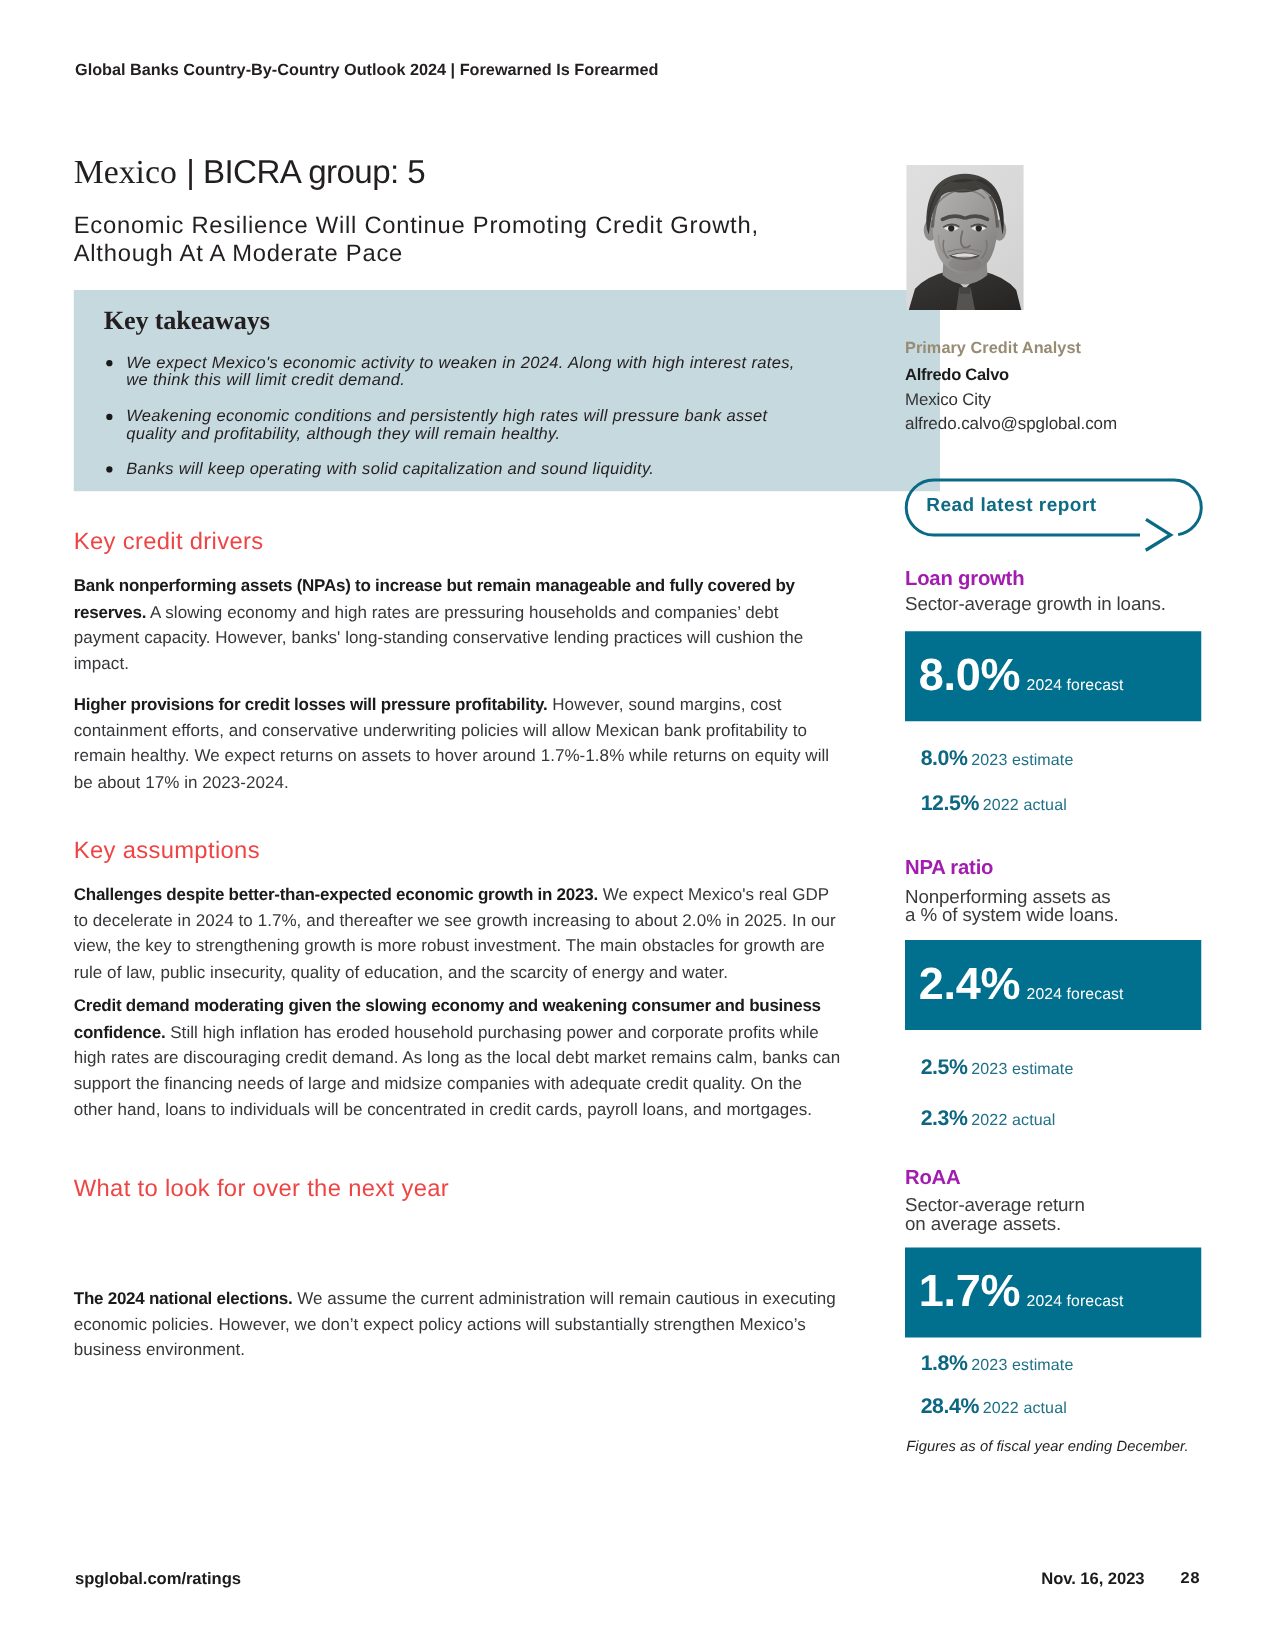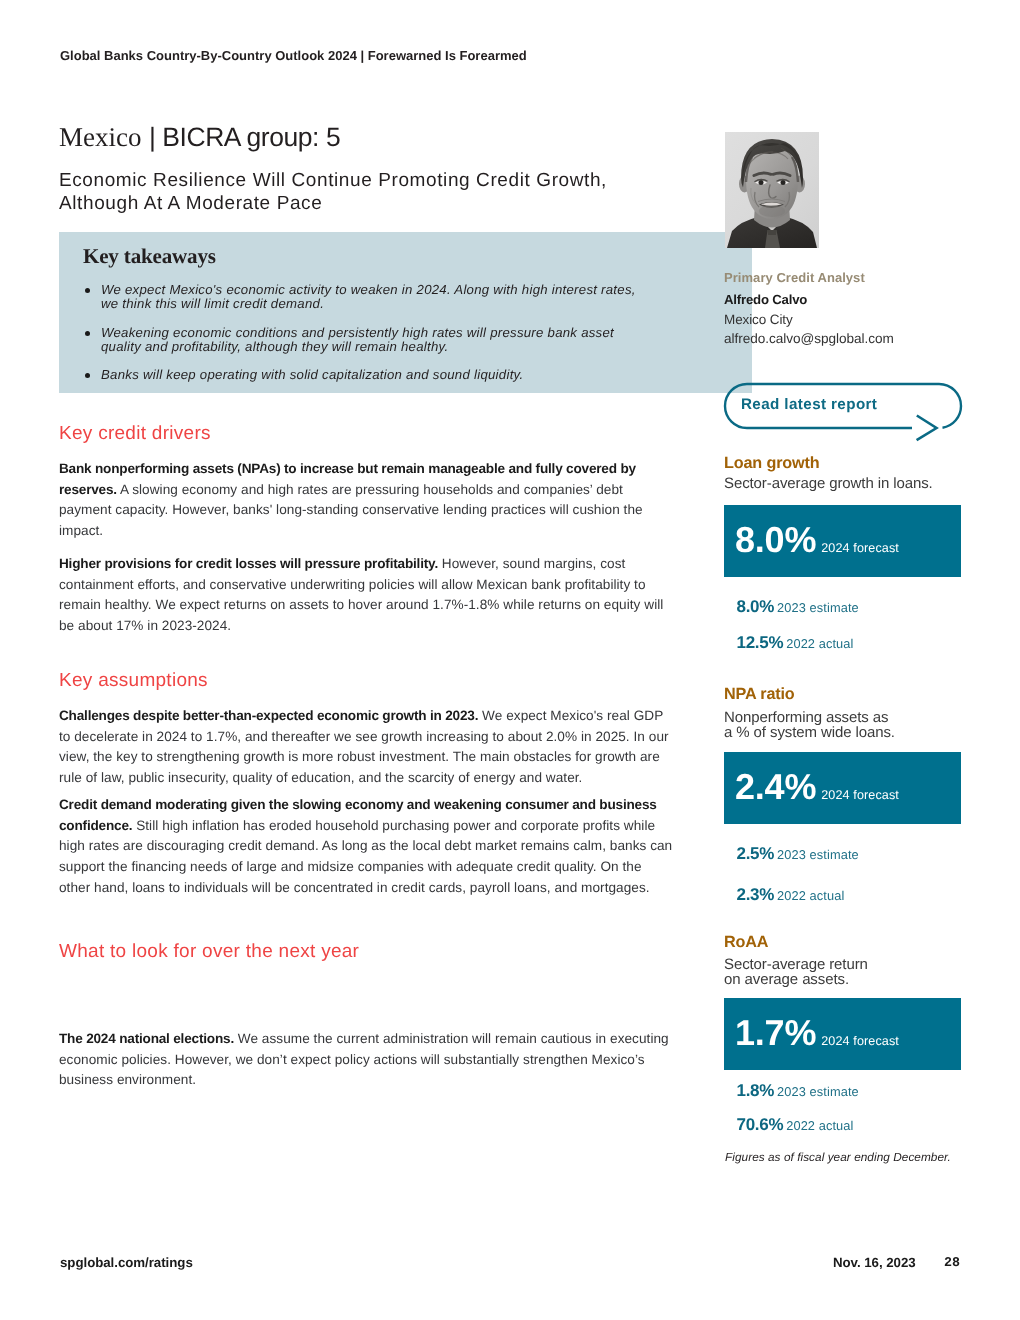--- a/index.html
+++ b/index.html
@@ -32,21 +32,21 @@
   .rolelbl{position:absolute;left:724px;top:271px;font-size:13px;font-weight:700;letter-spacing:0.05px;line-height:14px;color:#978B74;}
   .aname{position:absolute;left:724px;top:292px;font-size:13.2px;font-weight:700;letter-spacing:-0.2px;line-height:15px;color:#1b1b1b;}
   .acity{position:absolute;left:724px;top:312px;font-size:13.5px;font-weight:400;letter-spacing:-0.1px;line-height:15px;color:#333;}
   .amail{position:absolute;left:724px;top:331px;font-size:13.6px;font-weight:400;letter-spacing:-0.05px;line-height:15px;color:#333;}
 
   .cta{position:absolute;left:712px;top:376px;width:268px;height:74px;}
   .cta svg{position:absolute;left:0;top:0;}
   .cta .label{position:absolute;left:29px;top:21px;font-size:15.2px;font-weight:700;color:#0F6B84;letter-spacing:0.4px;line-height:16px;}
   .photo svg{display:block;}
 
-  .m-title{position:absolute;left:724px;font-size:16.2px;font-weight:700;letter-spacing:-0.15px;line-height:17px;color:#a16207;}
+  .m-title{position:absolute;left:724px;font-size:16.2px;font-weight:700;letter-spacing:-0.15px;line-height:17px;color:#a21caf;}
   .m-sub{position:absolute;left:724px;font-size:15px;font-weight:400;letter-spacing:-0.1px;color:#3b3b3b;line-height:14.8px;white-space:pre-line;}
   .m-box{position:absolute;left:724px;width:237px;height:72px;background:#00708E;}
   .m-box .inner{position:absolute;left:11px;top:17px;display:flex;align-items:baseline;}
   .m-box .v{font-size:36px;font-weight:700;color:#fff;letter-spacing:-0.2px;line-height:1;}
   .m-box .l{font-size:12.6px;font-weight:400;letter-spacing:0.1px;color:#fff;margin-left:5px;}
   .m-row{position:absolute;left:736.5px;font-size:0;white-space:nowrap;}
   .m-row .v{font-size:17px;font-weight:700;letter-spacing:-0.3px;color:#0D6781;}
   .m-row .l{font-size:12.8px;font-weight:400;letter-spacing:0.1px;color:#1F7087;margin-left:3px;}
   .footnote{position:absolute;left:725px;top:1150px;font-size:11.8px;font-style:italic;font-weight:400;letter-spacing:0.05px;line-height:14px;color:#231F20;}
 
@@ -187,20 +187,20 @@
   <div class="m-title" style="top:934px">RoAA</div>
   <div class="m-sub" style="top:958px">Sector-average return
 on average assets.</div>
   <div class="m-box" style="top:998px">
       <div class="inner">
         <span class="v">1.7%</span>
         <span class="l">2024 forecast</span>
       </div>
     </div>
   <div class="m-row" style="top:1081px"><span class="v">1.8%</span><span class="l">2023 estimate</span></div>
-  <div class="m-row" style="top:1115px"><span class="v">70.6%</span><span class="l">2022 actual</span></div>
+  <div class="m-row" style="top:1115px"><span class="v">28.4%</span><span class="l">2022 actual</span></div>
 
   <div class="footnote">Figures as of fiscal year ending December.</div>
 
   <div class="f-site">spglobal.com/ratings</div>
   <div class="f-date">Nov. 16, 2023</div>
   <div class="f-page">28</div>
 </div>
 
 </body></html>

